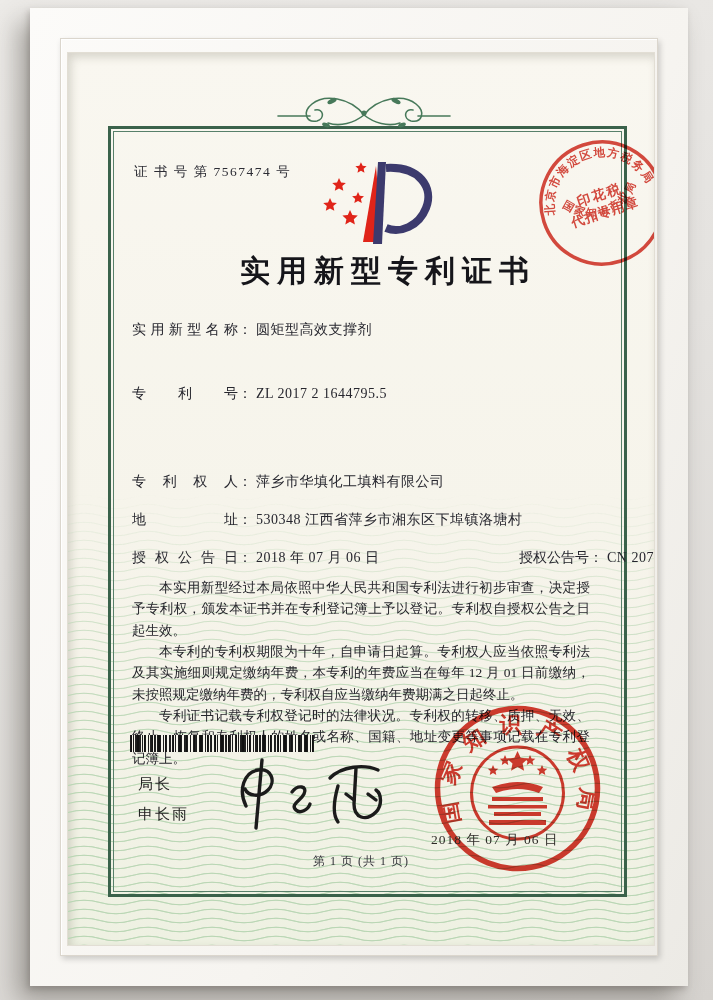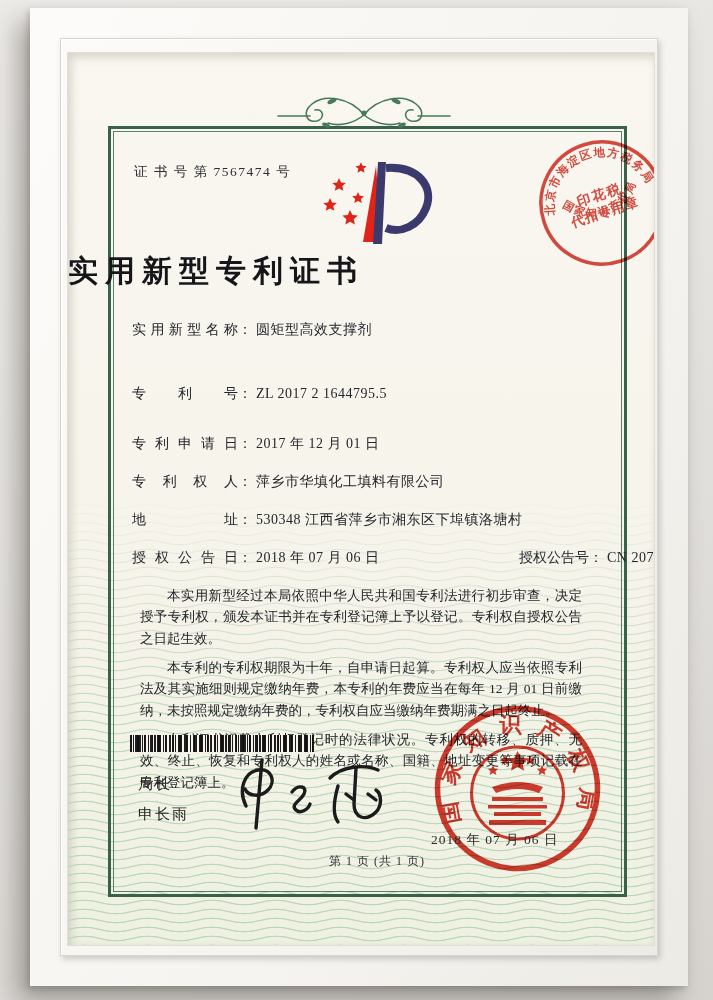--- a/index.html
+++ b/index.html
@@ -36,53 +36,54 @@
     content:"";position:absolute;inset:2px;border:1px solid #57806a;
   }
   .ornament{position:absolute;left:206px;top:36px;z-index:3;}
   .cert-no{
     position:absolute;left:66px;top:110px;z-index:3;
     font-size:13.5px;color:#2c2c34;letter-spacing:1.5px;
   }
   .logo{position:absolute;left:238px;top:101px;z-index:3;}
   .title{
     position:absolute;left:0;top:198px;width:586px;z-index:3;
-    font-size:30px;font-weight:bold;color:#15151a;
+    text-align:center;font-size:30px;font-weight:bold;color:#15151a;
     letter-spacing:7px;
+    padding-left:27px;
   }
   .row{position:absolute;left:64px;z-index:3;font-size:14px;color:#26262e;white-space:nowrap;}
   .flabel{display:inline-block;width:106px;text-align:justify;text-align-last:justify;}
   .colon{display:inline-block;margin-right:4px;}
   .fvalue{letter-spacing:0.5px;}
   .row2nd{position:absolute;left:387px;top:0;}
   .bodytext{
     position:absolute;left:64px;top:524px;width:458px;z-index:3;
     font-size:13.5px;line-height:1.58;color:#26262c;text-align:justify;
   }
-  .bodytext p{margin:8px;text-indent:2em;}
+  .bodytext p{margin:0;text-indent:2em;}
   .barcode{
     position:absolute;left:62px;top:682px;width:184px;height:17px;z-index:3;
     background:
       repeating-linear-gradient(90deg,#1c1c1c 0 1px,transparent 1px 3px),
       repeating-linear-gradient(90deg,#111 0 2px,transparent 2px 7px),
       repeating-linear-gradient(90deg,#222 0 1px,transparent 1px 5px);
     background-color:#f6f4ec;
   }
   .signer-title{position:absolute;left:70px;top:722px;z-index:3;font-size:15px;color:#222;letter-spacing:2px;}
   .signer-name{position:absolute;left:70px;top:752px;z-index:3;font-size:15px;color:#222;letter-spacing:2px;}
   .signature{position:absolute;left:150px;top:703px;z-index:3;}
   .office-seal{position:absolute;left:362px;top:648px;z-index:4;mix-blend-mode:multiply;opacity:.92;}
   .tax-seal{position:absolute;left:468px;top:84px;z-index:4;transform:rotate(-18deg);mix-blend-mode:multiply;opacity:.9;}
   .seal-date{
     position:absolute;left:363px;top:778px;z-index:5;
     font-size:13.5px;color:#2e2b28;letter-spacing:1px;white-space:nowrap;
   }
   .footer{
     position:absolute;left:0;top:800px;width:586px;z-index:3;
-    text-align:center;font-size:12px;color:#33333a;letter-spacing:1px;padding-left:16px;
+    text-align:center;font-size:12px;color:#33333a;letter-spacing:1px;
   }
 </style>
 </head>
 <body>
 
 <div class="stage">
   <div class="frame">
     <div class="frame-bevel"></div>
 
     <div class="paper">
@@ -143,23 +144,20 @@
         <path d="M80 14 C114 12 128 34 120 54 C113 72 94 80 80 74" fill="none" stroke="#3c3a6d" stroke-width="8"></path>
       </svg>
 
       <div class="title">实用新型专利证书</div>
 
       <div class="row" style="top:268px">
         <span class="flabel">实用新型名称</span><span class="colon">：</span><span class="fvalue">圆矩型高效支撑剂</span>
       </div>
       <div class="row" style="top:332px">
         <span class="flabel">专利号</span><span class="colon">：</span><span class="fvalue">ZL 2017 2 1644795.5</span>
-      </div>
-      <div class="row" style="top:382px">
-        <span class="flabel">专利申请日</span><span class="colon">：</span><span class="fvalue">2017 年 12 月 01 日</span>
       </div>
       <div class="row" style="top:420px">
         <span class="flabel">专利权人</span><span class="colon">：</span><span class="fvalue">萍乡市华填化工填料有限公司</span>
       </div>
       <div class="row" style="top:458px">
         <span class="flabel">地址</span><span class="colon">：</span><span class="fvalue">530348 江西省萍乡市湘东区下埠镇洛塘村</span>
       </div>
       <div class="row" style="top:496px;width:492px">
         <span class="flabel">授权公告日</span><span class="colon">：</span><span class="fvalue">2018 年 07 月 06 日</span>
         <span class="row2nd">

